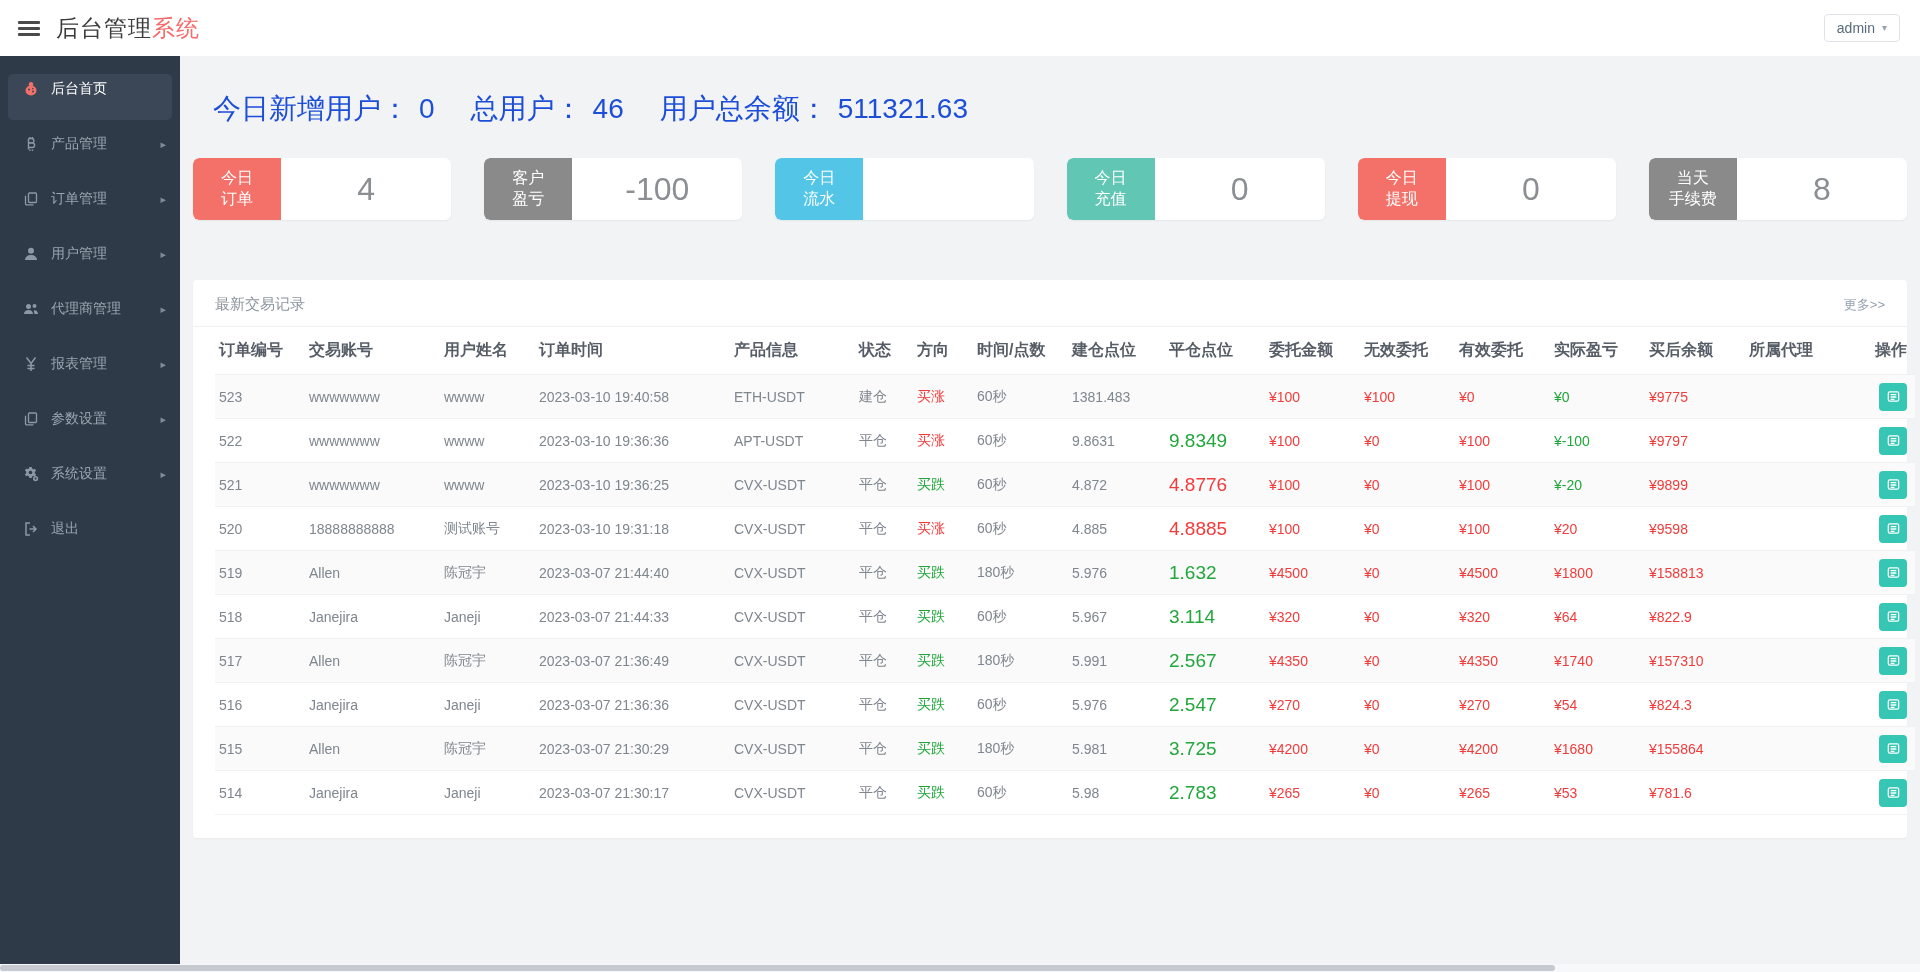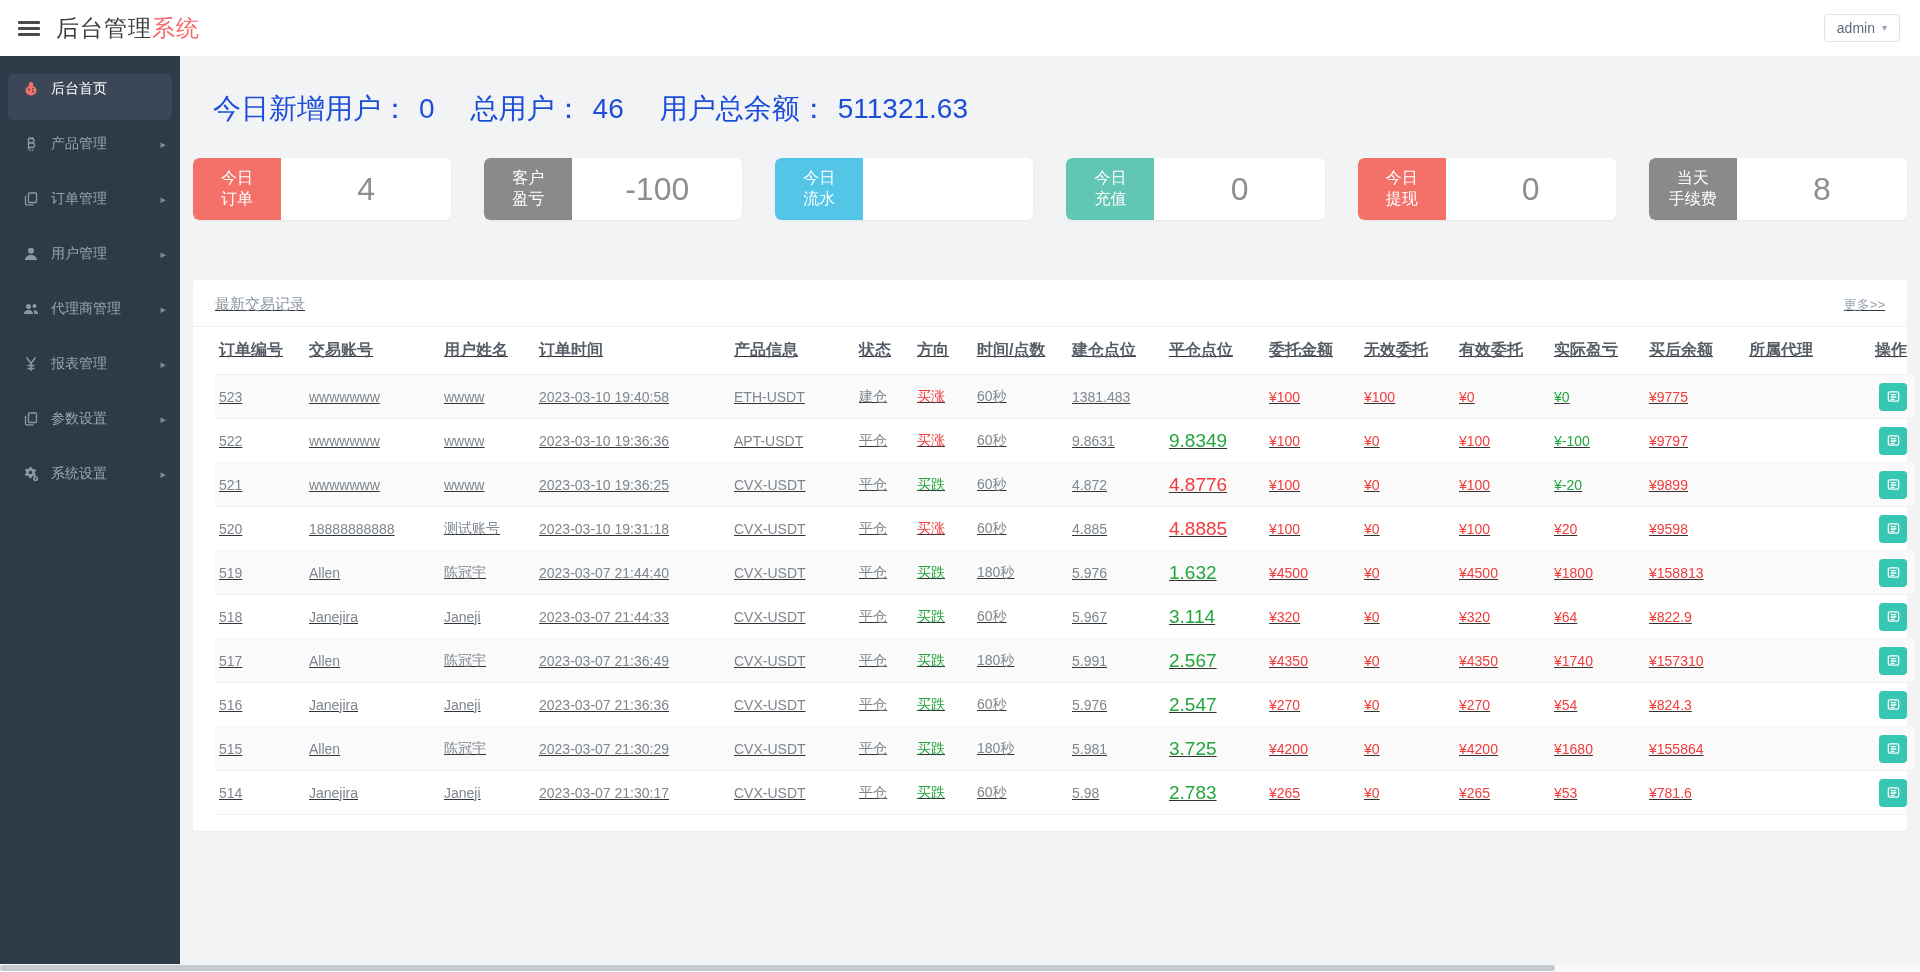--- a/index.html
+++ b/index.html
@@ -43,31 +43,31 @@
   .side-item.active .s-icon{ color:#f4716a; }
   .s-icon svg{ width:16px; height:16px; }
   .s-arrow{ margin-left:auto; font-size:11px; color:#7f8b99; }
   
   .main{ position:absolute; left:180px; top:56px; right:0; padding:20px 13px 0; }
   .stats{ display:flex; gap:36px; margin:14px 0 0 20px;
     color:#1d4ed8; font-size:28px; align-items:baseline; }
   .stat{ display:flex; align-items:baseline; }
   .st-value{ margin-left:10px; }
   
-  .cards{ display:flex; gap:33px; margin-top:30px;justify-content:flex-end; }
+  .cards{ display:flex; gap:33px; margin-top:30px; }
   .card{ flex:1; height:62px; background:#fff; border-radius:6px;
     display:flex; overflow:hidden; box-shadow:0 1px 2px rgba(0,0,0,.05); }
   .card-label{ width:88px; color:#fff; font-size:16px; line-height:1.3;
     display:flex; flex-direction:column; align-items:center; justify-content:center;
     border-radius:6px 0 0 6px; flex:none; }
   .card-value{ flex:1; display:flex; align-items:center; justify-content:center;
     font-size:32px; color:#8b8f93; }
   
   .panel{ margin-top:60px; background:#fff; border-radius:4px;
-    padding-bottom:16px; box-shadow:0 1px 2px rgba(0,0,0,.04);text-decoration:underline; }
+    padding-bottom:23px; box-shadow:0 1px 2px rgba(0,0,0,.04); }
   .panel-head{ display:flex; justify-content:space-between; align-items:center;
     padding:15px 22px 12px; border-bottom:1px solid #f0f0f0; }
   .panel-title{ font-size:15px; color:#8b949d; }
   .more-link{ font-size:13px; color:#93a0b0; cursor:pointer; text-decoration:none; }
   table{ width:calc(100% - 44px); margin:0 22px; border-collapse:collapse; table-layout:fixed; }
   th{ font-size:16px; color:#565d66; font-weight:bold; text-align:left;
     padding:13px 4px; border-bottom:1px solid #eef0f3; white-space:nowrap; }
   td{ font-size:14px; color:#7e868e; padding:0 4px; height:44px;
     border-bottom:1px solid #f1f2f4; white-space:nowrap; overflow:hidden; }
   tbody tr:nth-child(odd){ background:#fafafa; }
@@ -183,20 +183,29 @@
         <span class="s-icon">
           <svg viewBox="0 0 16 16" fill="currentColor">
             <path d="M6.3 1h2.4l.3 1.6a4.7 4.7 0 0 1 1.3.8l1.6-.6 1.2 2-1.3 1a4.8 4.8 0 0 1 0 1.6l1.3 1-1.2 2-1.6-.6a4.7 4.7 0 0 1-1.3.8L8.7 12H6.3L6 10.4a4.7 4.7 0 0 1-1.3-.8l-1.6.6-1.2-2 1.3-1a4.8 4.8 0 0 1 0-1.6l-1.3-1 1.2-2 1.6.6A4.7 4.7 0 0 1 6 2.6z"></path>
             <circle cx="7.5" cy="6.5" r="1.8" fill="#2f3a48"></circle>
             <circle cx="12.6" cy="12.6" r="2.6"></circle>
             <circle cx="12.6" cy="12.6" r="1" fill="#2f3a48"></circle>
           </svg>
         </span>
         <span class="s-label">系统设置</span>
         <span class="s-arrow">▸</span>
+      </div>
+      <div class="side-item">
+        <span class="s-icon">
+          <svg viewBox="0 0 16 16" fill="none" stroke="currentColor" stroke-width="1.5">
+            <path d="M7 2H3v12h4"></path>
+            <path d="M10 5l3 3-3 3M6.5 8H13"></path>
+          </svg>
+        </span>
+        <span class="s-label">退出</span>
       </div>
     </nav>
 </aside>
 
 <main class="main">
   <div class="stats" id="stats-row">
       <div class="stat">
         <span class="st-label">今日新增用户：</span>
         <span class="st-value">0</span>
       </div>

